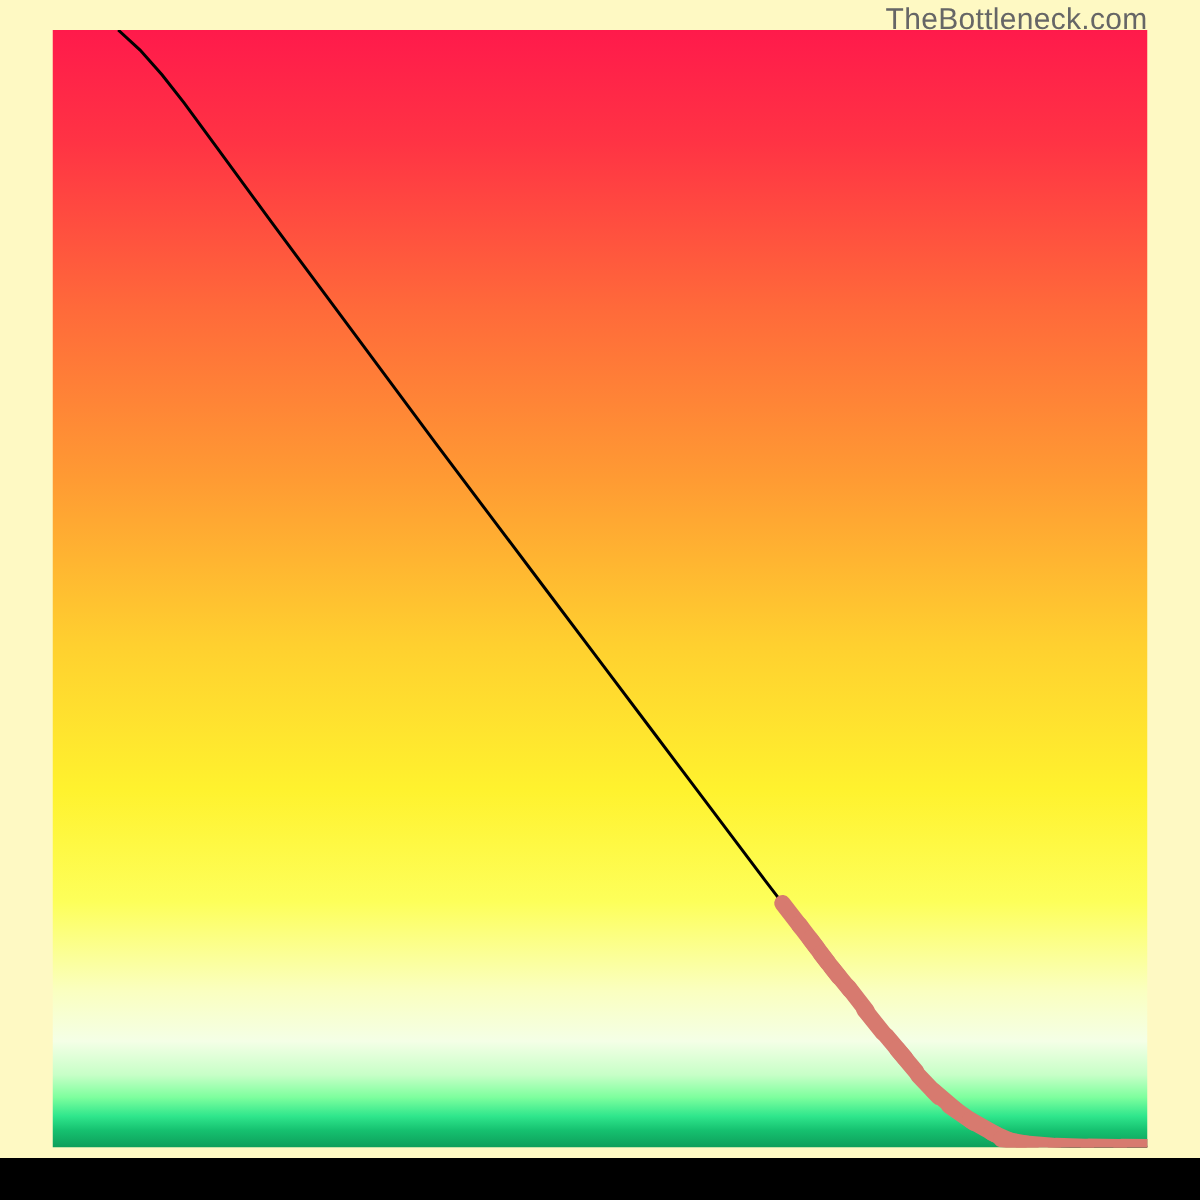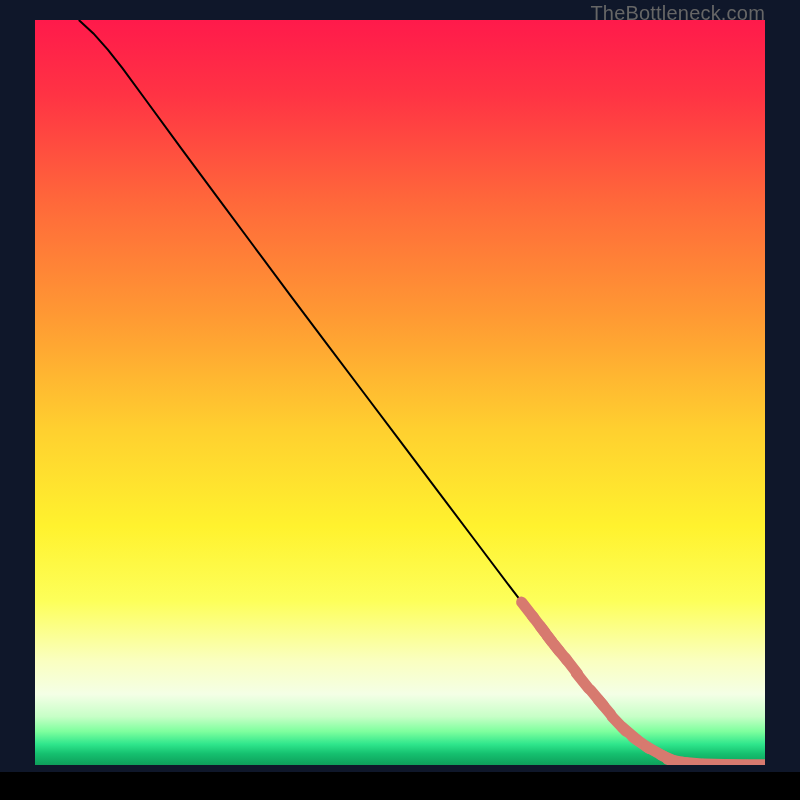--- a/index.html
+++ b/index.html
@@ -8,21 +8,21 @@
     width: 800px;
     height: 800px;
     overflow: hidden;
     background: #000;
     font-family: Arial, Helvetica, sans-serif;
   }
   .stage {
     position: relative;
     width: 800px;
     height: 772px;
-    background: #0f172a;
+    background: #fef9c3;
   }
   .plot {
     position: absolute;
     left: 35px;
     top: 20px;
     width: 730px;
     height: 745px;
   }
   .watermark {
     position: absolute;

